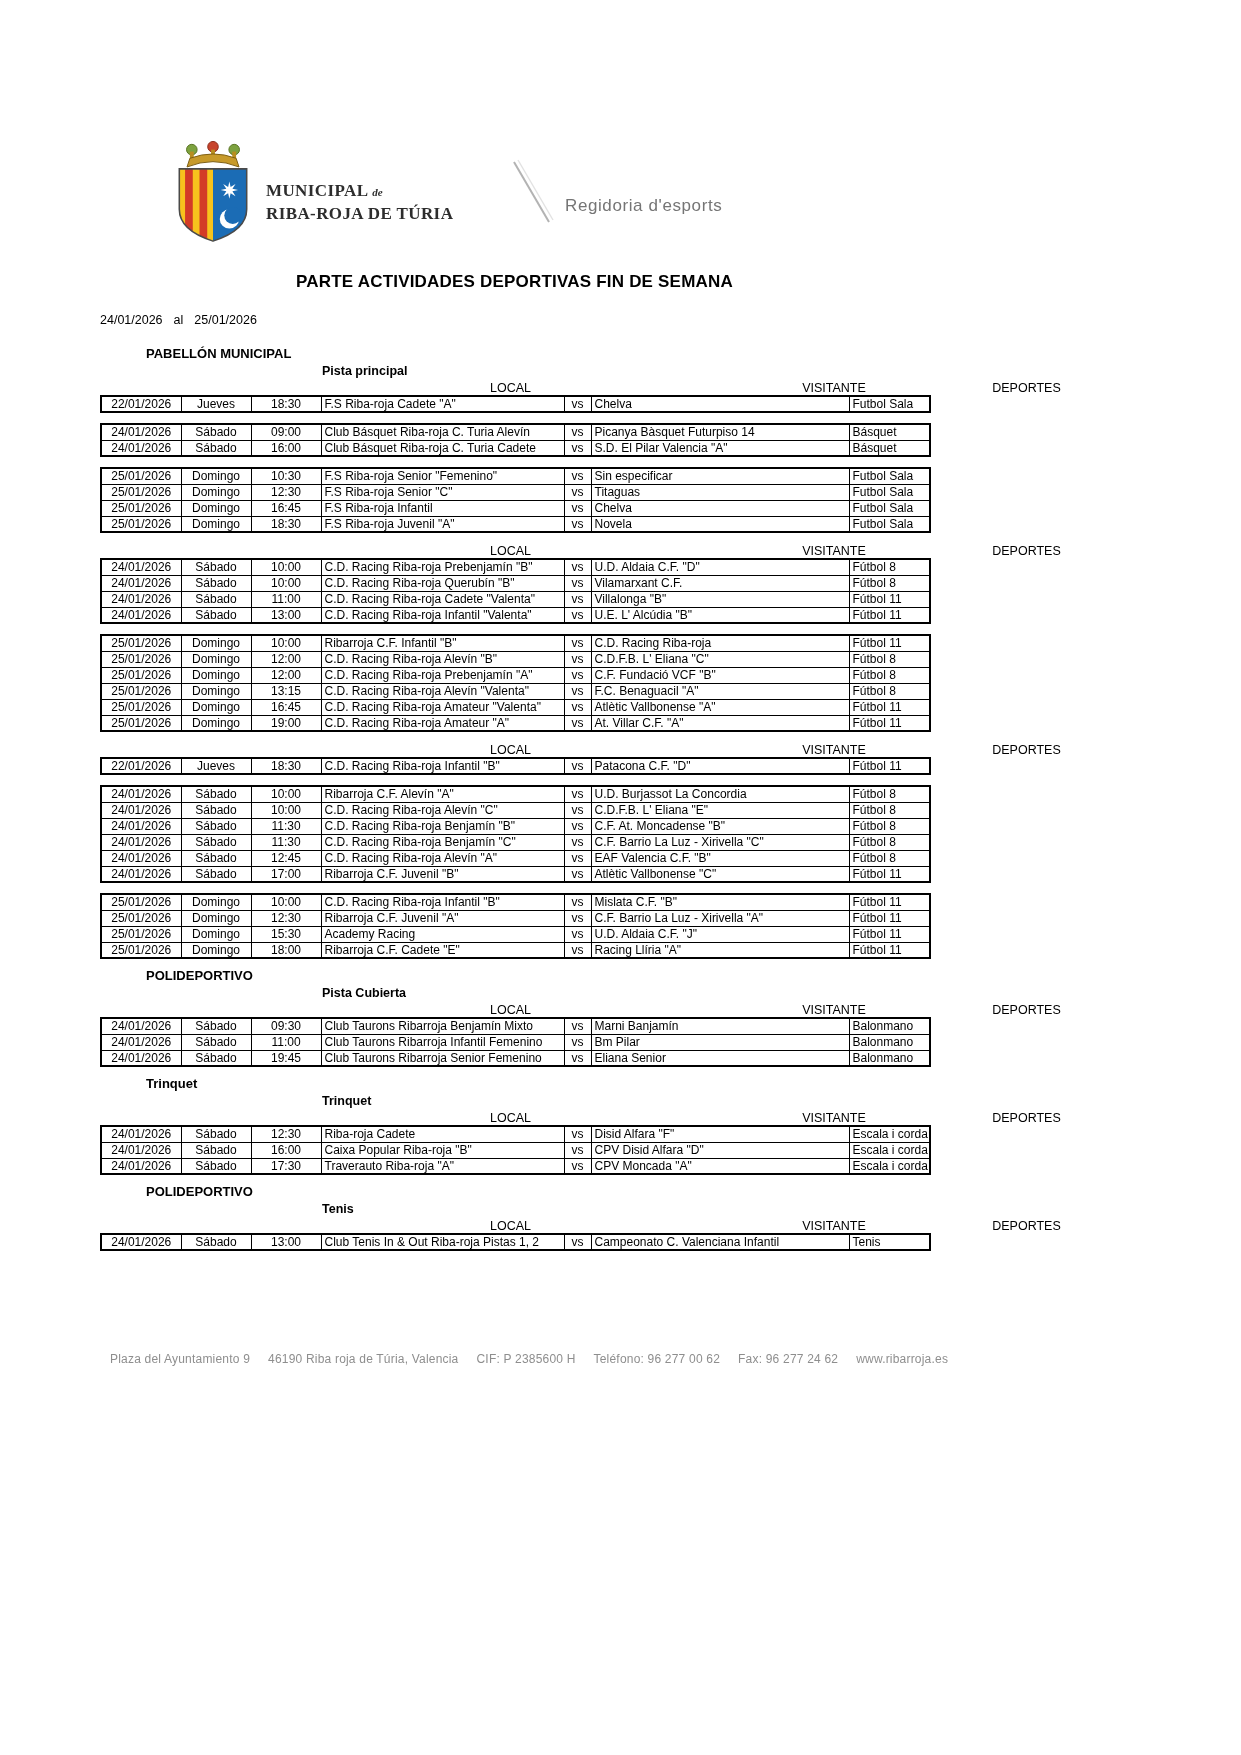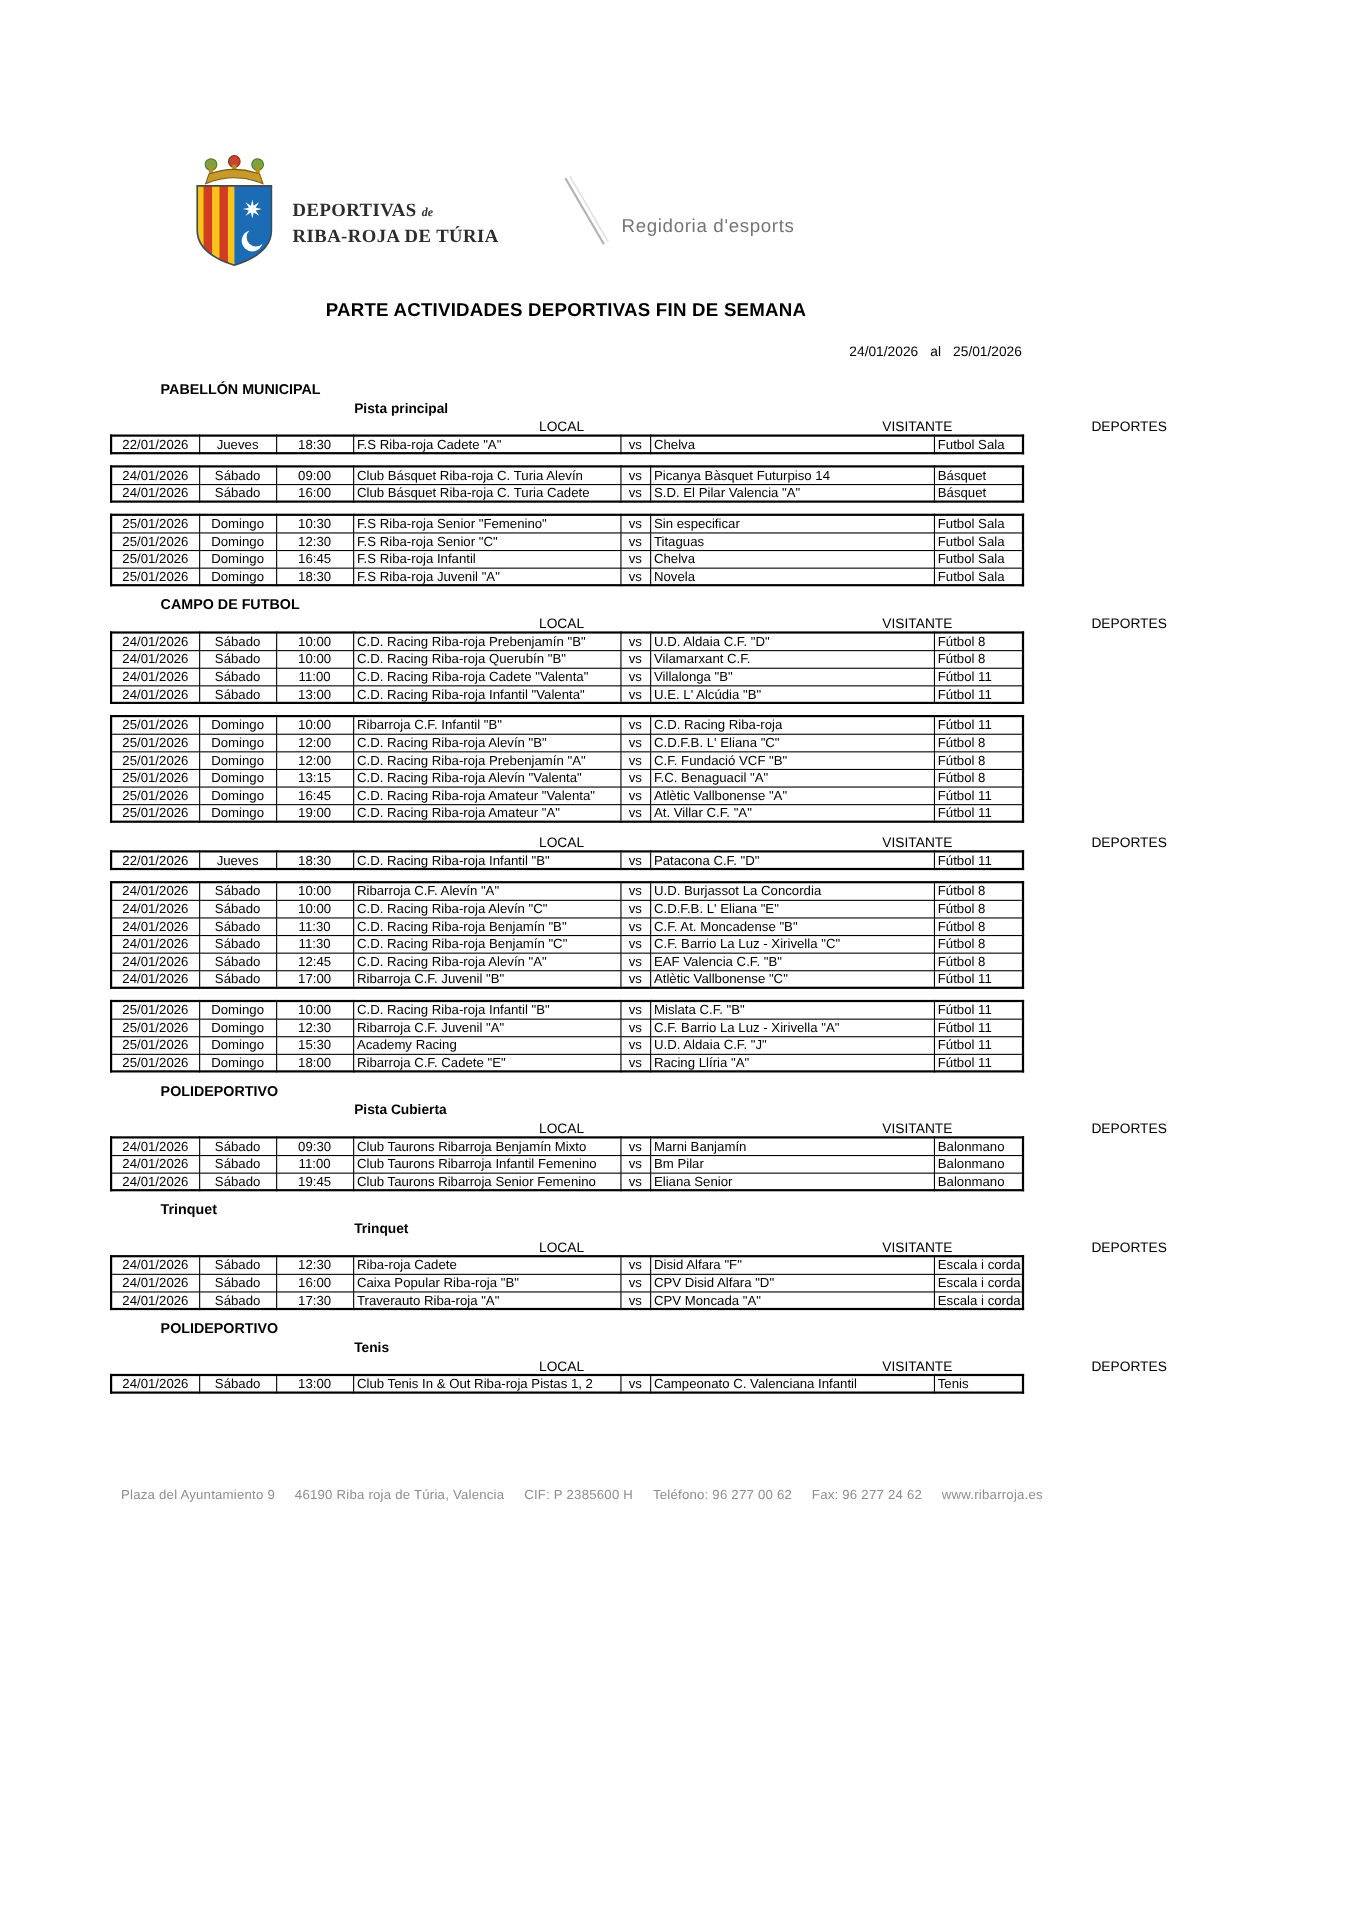--- a/index.html
+++ b/index.html
@@ -23,21 +23,21 @@
   .slash-svg { position:absolute; top:158px; left:505px; width:52px; height:70px; }
   .department {
     position:absolute; top:196px; left:565px;
     font-size:17px; color:#757575; letter-spacing:.6px; white-space:nowrap;
   }
 
   
   main { margin-left:100px; width:829px; padding-top:272px; }
 
   .doc-title { text-align:center; font-weight:bold; font-size:17px; letter-spacing:.2px; }
-  .date-line { margin-top:21px; text-align:right; font-size:12.5px; }
+  .date-line { margin-top:21px; text-align:left; font-size:12.5px; }
   .date-line .sep { display:inline-block; margin:0 11px; }
 
   .sections { margin-top:19px; }
   .section { margin-top:9px; }
   .venue { font-weight:bold; font-size:13px;padding-left:46px; }
   .court { font-weight:bold; font-size:12.5px; margin-left:222px; margin-top:3px; }
 
   .colhdr {
     display:grid; grid-template-columns:80px 70px 70px 243px 27px 258px 81px;
     font-size:12.5px; margin-top:1px; height:16px; align-items:end;gap:23px;
@@ -88,21 +88,21 @@
       <rect x="45" y="30" width="35" height="78" fill="#1b6cb5"></rect>
       <polygon fill="#ffffff" points="71,52 65.2,53.3 68.4,58.4 63.3,55.2 62,61 60.7,55.2 55.6,58.4 58.8,53.3 53,52 58.8,50.7 55.6,45.6 60.7,48.8 62,43 63.3,48.8 68.4,45.6 65.2,50.7"></polygon>
       <circle cx="62" cy="82" r="10" fill="#ffffff"></circle>
       <circle cx="65.5" cy="78.5" r="8.8" fill="#1b6cb5"></circle>
     </g>
     <path d="M10,30 h70 v42 q0,22 -35,33 q-35,-11 -35,-33 z" fill="none" stroke="#4a4a4a" stroke-width="1.6"></path>
   </g>
 </svg>
 
 <div class="org-text">
-  <div><span>DEPORTIVAS</span>
+  <div><span>MUNICIPAL</span>
        <span class="particle">de</span></div>
   <div>RIBA-ROJA DE TÚRIA</div>
 </div>
 
 <svg class="slash-svg" viewBox="0 0 52 70" aria-hidden="true">
   <line x1="9" y1="4" x2="44" y2="64" stroke="#b3b3b3" stroke-width="2"></line>
   <line x1="13" y1="2" x2="48" y2="62" stroke="#e2e2e2" stroke-width="1.4"></line>
 </svg>
 
 <div class="department">Regidoria d'esports</div>
@@ -222,21 +222,20 @@
                 <td class="l">F.S Riba-roja Juvenil "A"</td>
                 <td class="c">vs</td>
                 <td class="l">Novela</td>
                 <td class="l">Futbol Sala</td>
               </tr>
             </tbody>
           </table>
         </div>
   </section>
       <section class="section">
-    <div class="venue">CAMPO DE FUTBOL</div>
 
     <div class="colhdr">
       <div class="ch-local">LOCAL</div>
       <div class="ch-vis">VISITANTE</div>
       <div class="ch-dep">DEPORTES</div>
     </div>
     <div class="groups">
           <table class="grp">
             <colgroup>
               <col style="width: 80px;">

